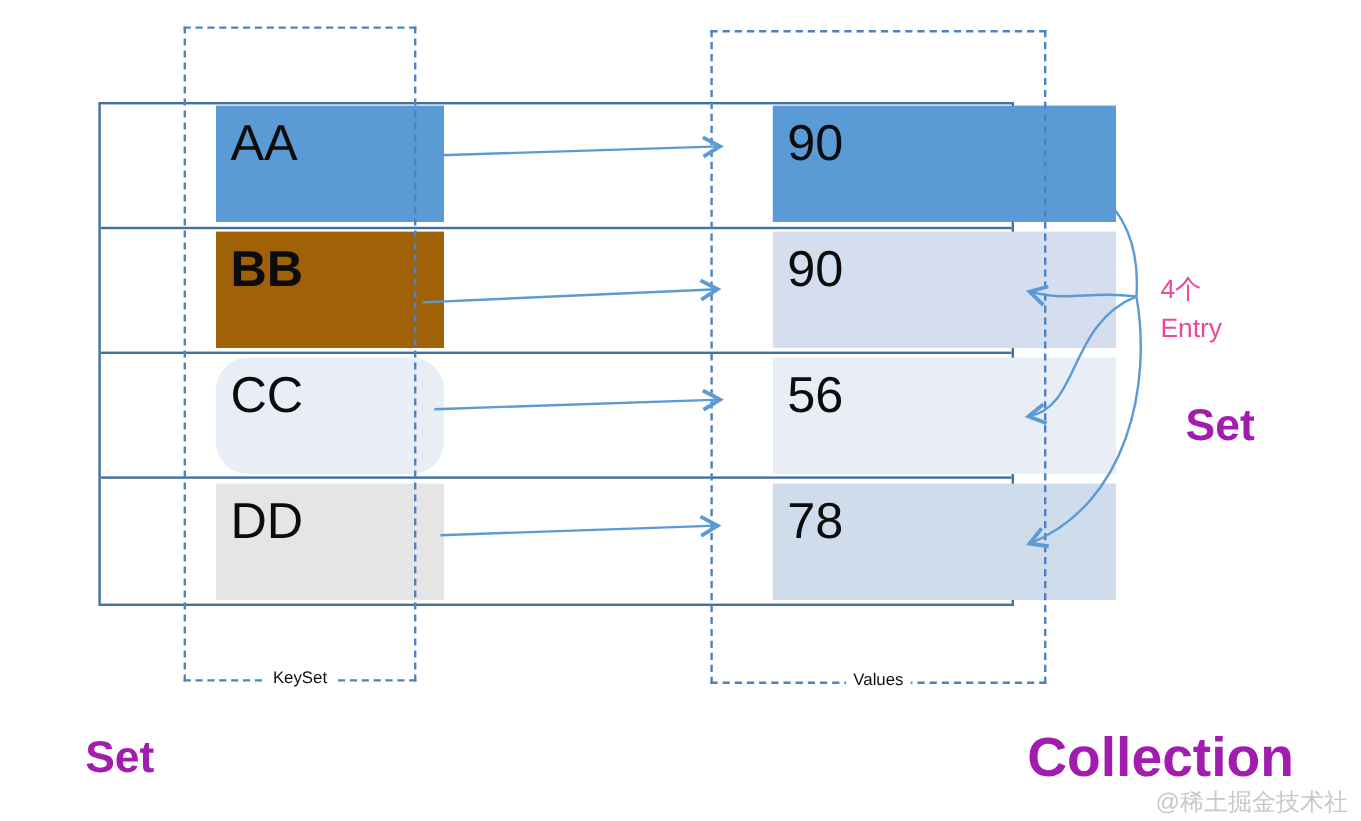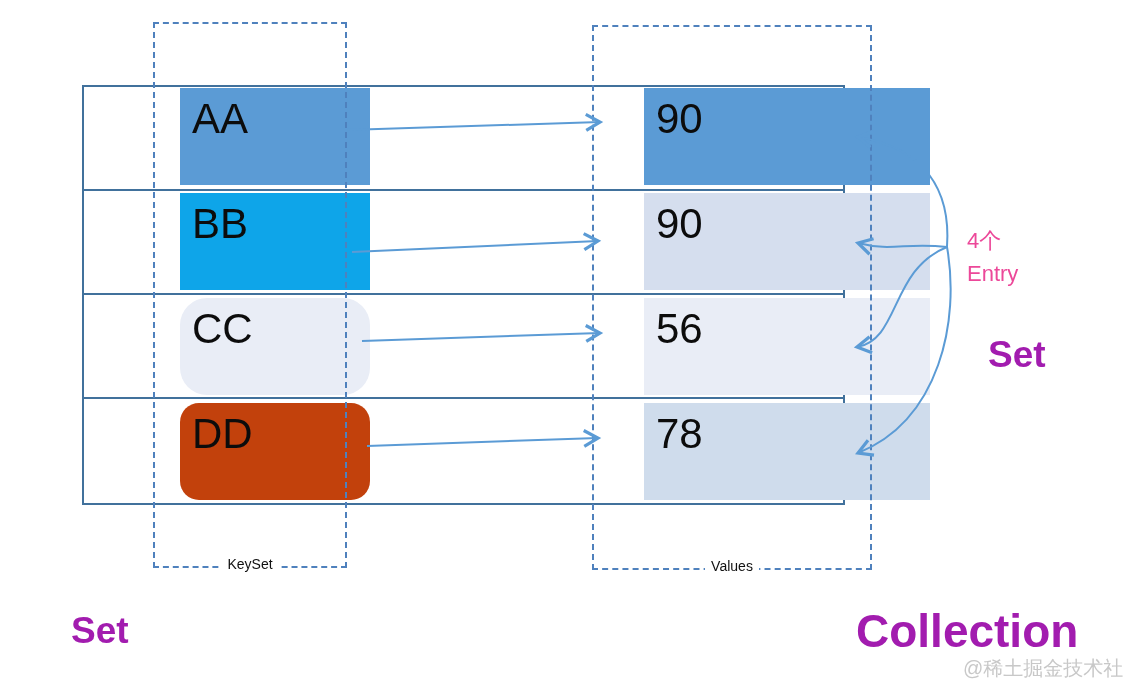--- a/index.html
+++ b/index.html
@@ -41,27 +41,27 @@
   <div class="map-table">
     <div class="map-row"></div>
     <div class="map-row"></div>
     <div class="map-row"></div>
     <div class="map-row"></div>
   </div>
 
   <div class="cell key-cell r0" style="background-color: rgb(91, 155, 213);">
     <span class="cell-text">AA</span>
   </div>
-  <div class="cell key-cell r1" style="background-color: #0ea5e9;">
+  <div class="cell key-cell r1" style="background-color: #a16207; font-weight: bold;">
     <span class="cell-text">BB</span>
   </div>
   <div class="cell key-cell r2" style="background-color: rgb(233, 237, 246); border-radius: 27px;">
     <span class="cell-text">CC</span>
   </div>
-  <div class="cell key-cell r3" style="background-color: #c2410c; border-radius: 19px;">
+  <div class="cell key-cell r3" style="background-color: #e5e5e5;">
     <span class="cell-text">DD</span>
   </div>
 
   <div class="cell value-cell r0" style="background-color: rgb(91, 155, 213);">
     <span class="cell-text">90</span>
   </div>
   <div class="cell value-cell r1" style="background-color: rgb(213, 222, 238);">
     <span class="cell-text">90</span>
   </div>
   <div class="cell value-cell r2" style="background-color: rgb(233, 237, 246);">

